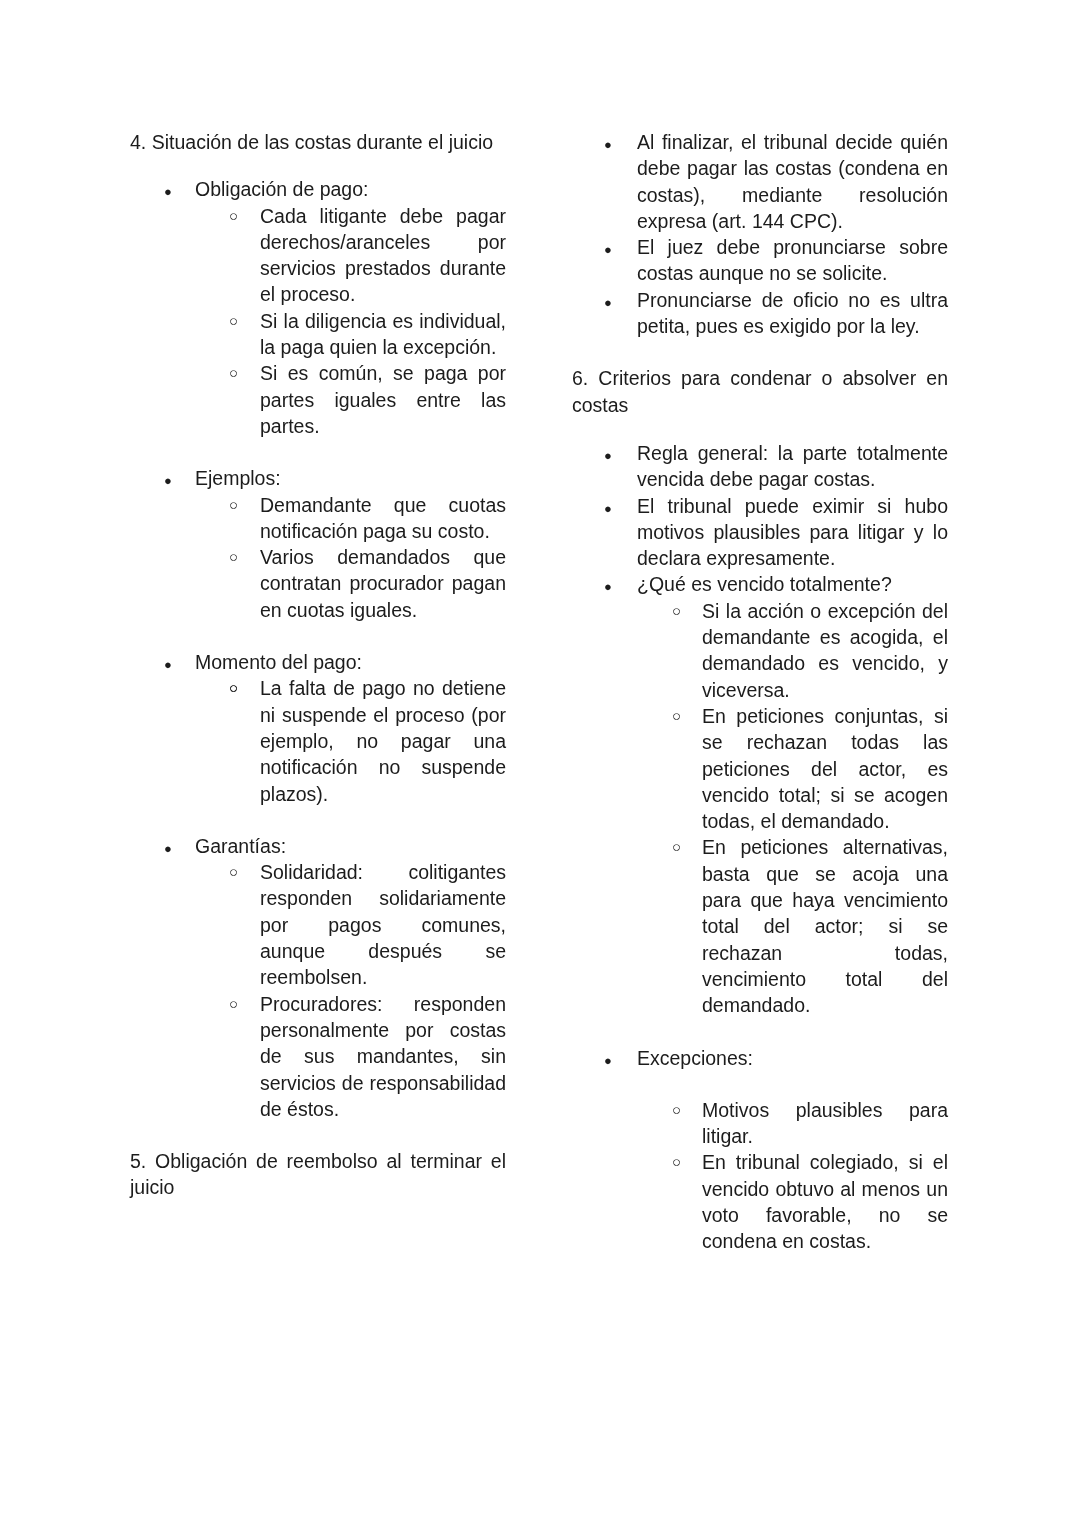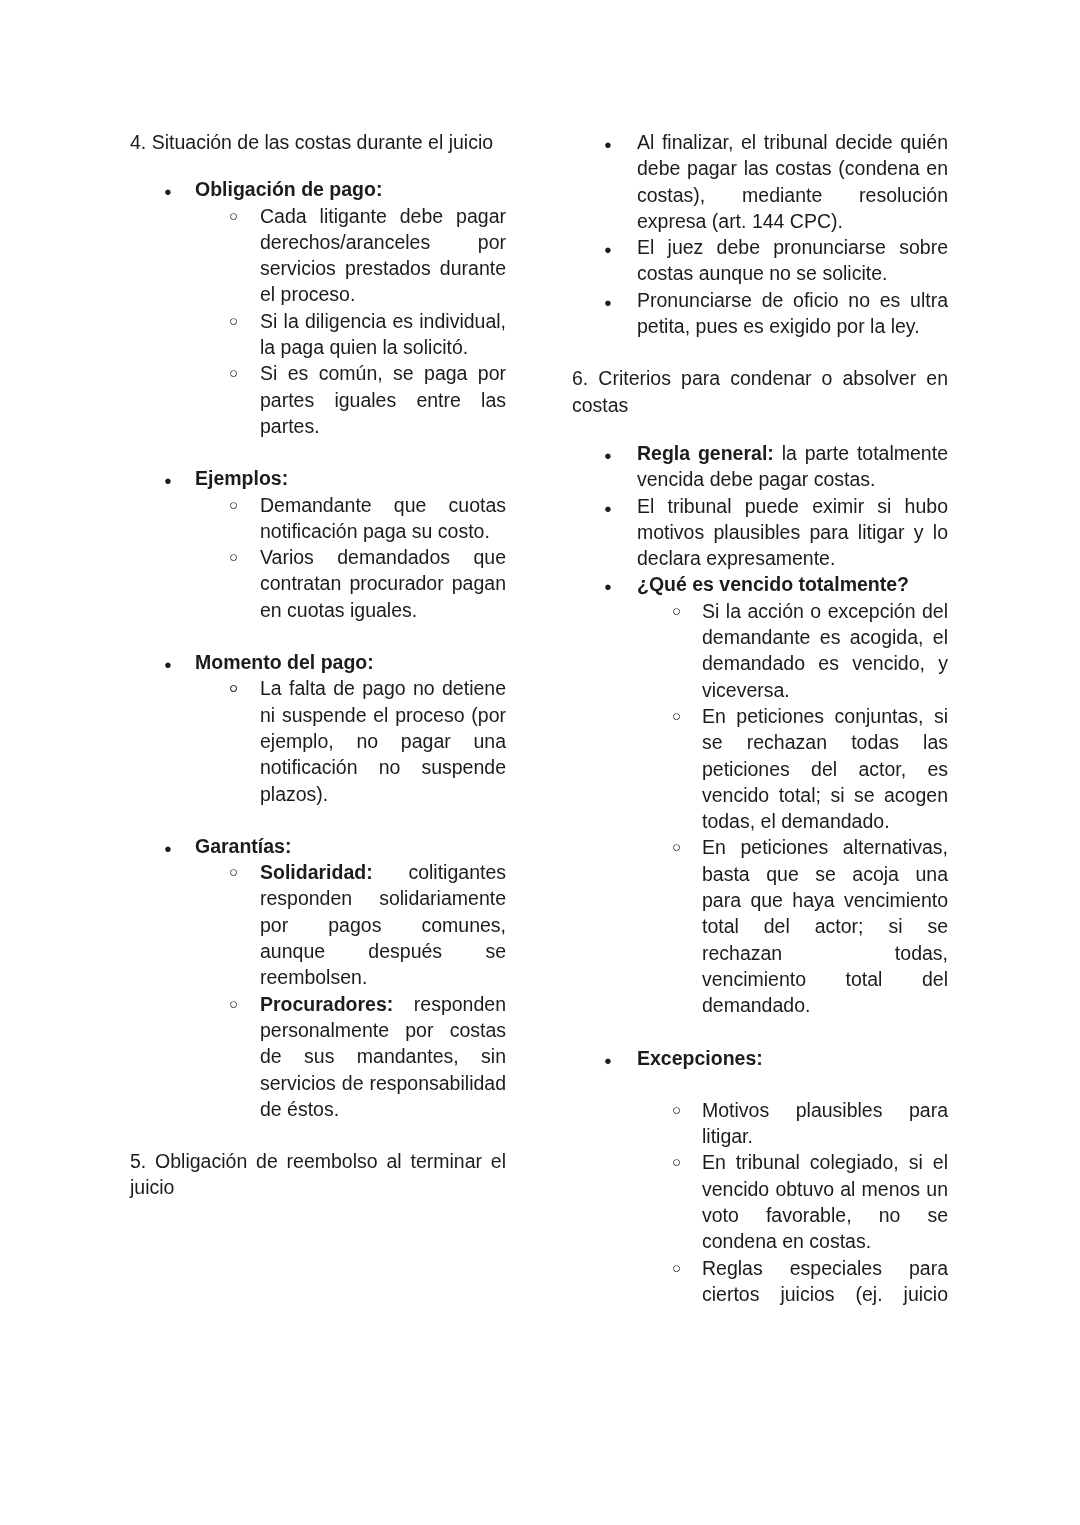--- a/index.html
+++ b/index.html
@@ -16,21 +16,21 @@
     li { position: relative; text-align: justify; }
     .l1 { padding-left: 65px; }
     .l1 > .bullet { position: absolute; left: 34px; top: 0; }
     .l2 { padding-left: 65px; }
     .l2 > .bullet { position: absolute; left: 34px; top: 0; font-size: 15px; }
     .right .l1 { padding-left: 65px; }
     .right .l1 > .bullet { left: 32px; }
     .right .l2 > .bullet { left: 35px; }
     .bullet.filled::before { content: "\25CF"; font-size: 13px; }
     .bullet.hollow::before { content: "\25CB"; font-size: 15px; }
-    b { font-weight: bold; }
+    b { font-weight: normal; }
     .gap-sm { height: 26px; }
     .gap-md { height: 22px; }
   </style>
 </head>
 <body>
 
 <div class="col left">
   <p class="heading">4. Situación de las costas durante el juicio</p>
   <div class="gap-md" style="height:21px"></div>
 
@@ -38,21 +38,21 @@
     <li class="l1">
       <span class="bullet filled"></span>
       <b>Obligación de pago:</b>
       <ul>
         <li class="l2">
           <span class="bullet hollow"></span>
           <span>Cada litigante debe pagar derechos/aranceles por servicios prestados durante el proceso.</span>
         </li>
         <li class="l2">
           <span class="bullet hollow"></span>
-          <span>Si la diligencia es individual, la paga quien la solicitó.</span>
+          <span>Si la diligencia es individual, la paga quien la excepción.</span>
         </li>
         <li class="l2">
           <span class="bullet hollow"></span>
           <span>Si es común, se paga por partes iguales entre las partes.</span>
         </li>
       </ul>
     </li>
   </ul>
   <div class="gap-sm"></div>
 
@@ -169,20 +169,16 @@
       <div class="gap-sm"></div>
       <ul>
         <li class="l2">
           <span class="bullet hollow"></span>
           <span>Motivos plausibles para litigar.</span>
         </li>
         <li class="l2">
           <span class="bullet hollow"></span>
           <span>En tribunal colegiado, si el vencido obtuvo al menos un voto favorable, no se condena en costas.</span>
         </li>
-        <li class="l2" style="text-align-last: justify;">
-          <span class="bullet hollow"></span>
-          <span>Reglas especiales para ciertos juicios (ej. juicio</span>
-        </li>
       </ul>
     </li>
   </ul>
 </div>
 
 </body></html>

